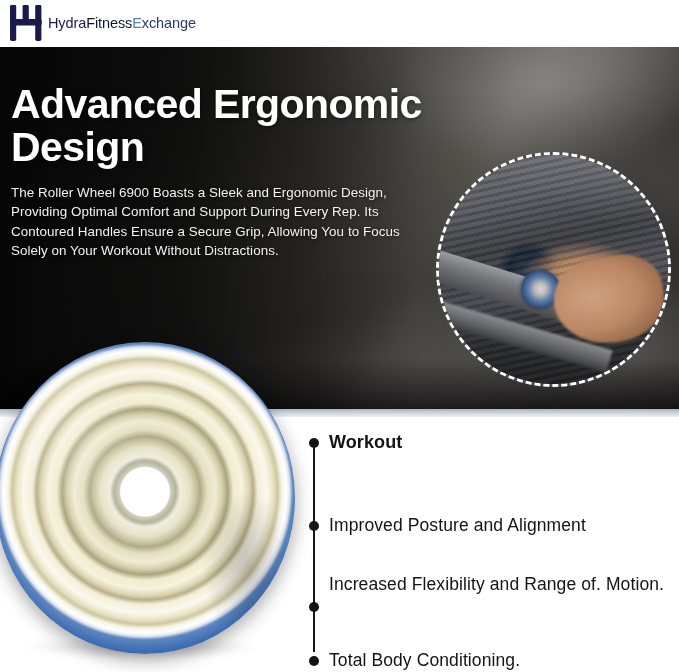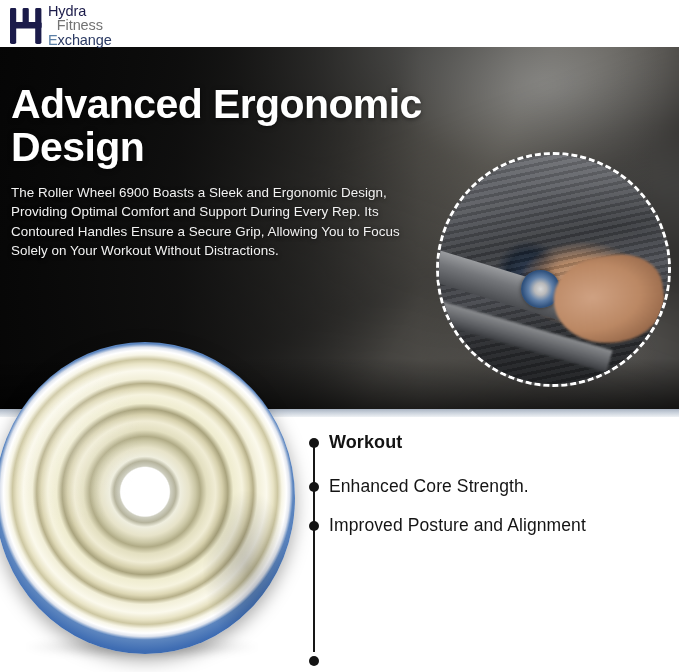--- a/index.html
+++ b/index.html
@@ -15,26 +15,26 @@
   .header-bar{
     position:absolute; left:0; top:0; width:679px; height:47px;
     background:#ffffff; z-index:30;
   }
   .logo-wrap{
     position:absolute; left:9px; top:4px;
     display:flex; align-items:center; gap:5px;
   }
   .logo-mark{ width:34px; height:38px; display:block; }
   .logo-text{
-    display:flex; flex-direction:column;
+    display:flex; flex-direction:row;
     line-height:0.99;
     font-size:14.5px; font-weight:500; letter-spacing:-0.1px;
   }
   .logo-l1{ color:#1b1b4a; }
-  .logo-l2{ color:#737373;text-align:center; }
+  .logo-l2{ color:#0f172a;text-align:center; }
   .logo-l3{ color:#2b3a63; }
   .logo-l3 .accent{ color:#5b7fa6; }
   .header-rule{
     position:absolute; left:0; top:46px; width:679px; height:1.5px;
     background:#141414;
   }
 
   
   .hero{
     position:absolute; left:0; top:47px; width:679px; height:369px;
@@ -255,27 +255,28 @@
 </div>
 
 <div class="benefits">
   <div class="benefit-axis"></div>
 
   <div class="benefit-row b-head">
     <span class="benefit-dot"></span>
     <span class="txt">Workout</span>
   </div>
 
-  <div class="benefit-row b-item b1">
-    <span class="benefit-dot"></span>
-    <span class="txt">Enhanced Core Strength.</span>
-  </div>
 
   <div class="benefit-row b-item b2">
     <span class="benefit-dot"></span>
     <span class="txt">Improved Posture and Alignment</span>
   </div>
 
+  <div class="benefit-row b-item b3">
+    <span class="benefit-dot"></span>
+    <span class="txt">Increased Flexibility and Range of. Motion.</span>
+  </div>
 
   <div class="benefit-row b-item b4">
     <span class="benefit-dot"></span>
+    <span class="txt">Total Body Conditioning.</span>
   </div>
 </div>
 
 </body></html>

